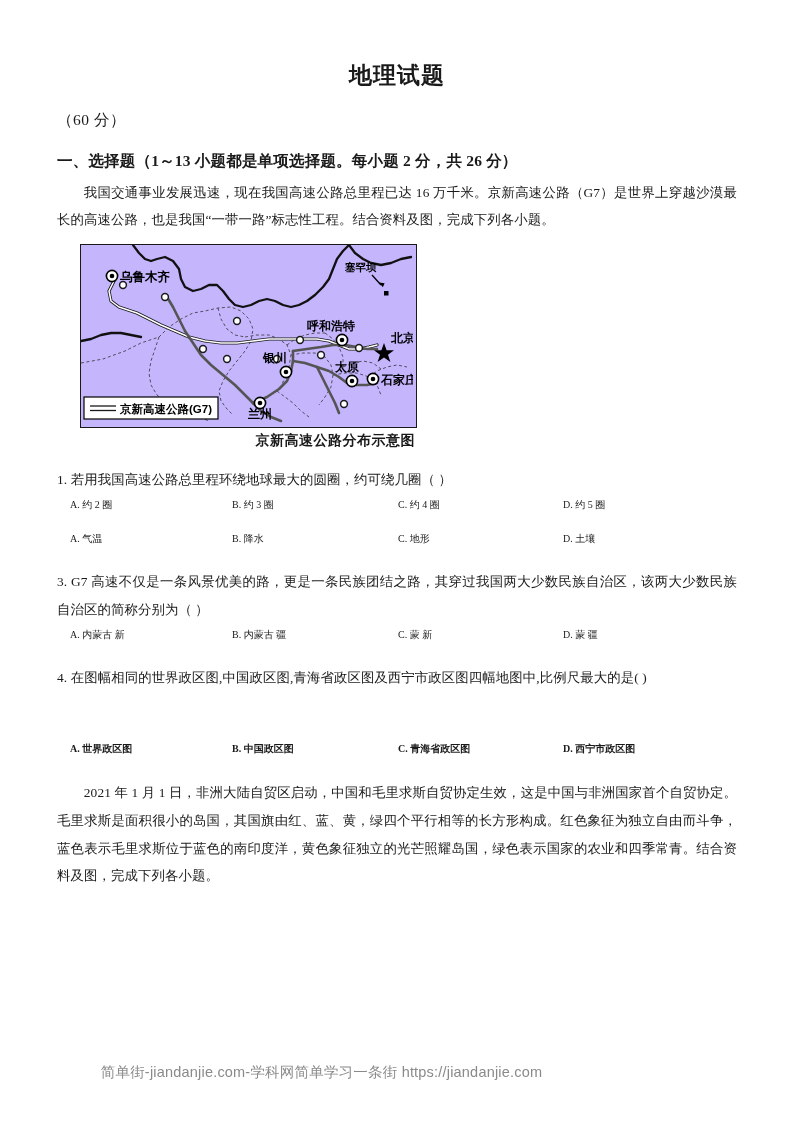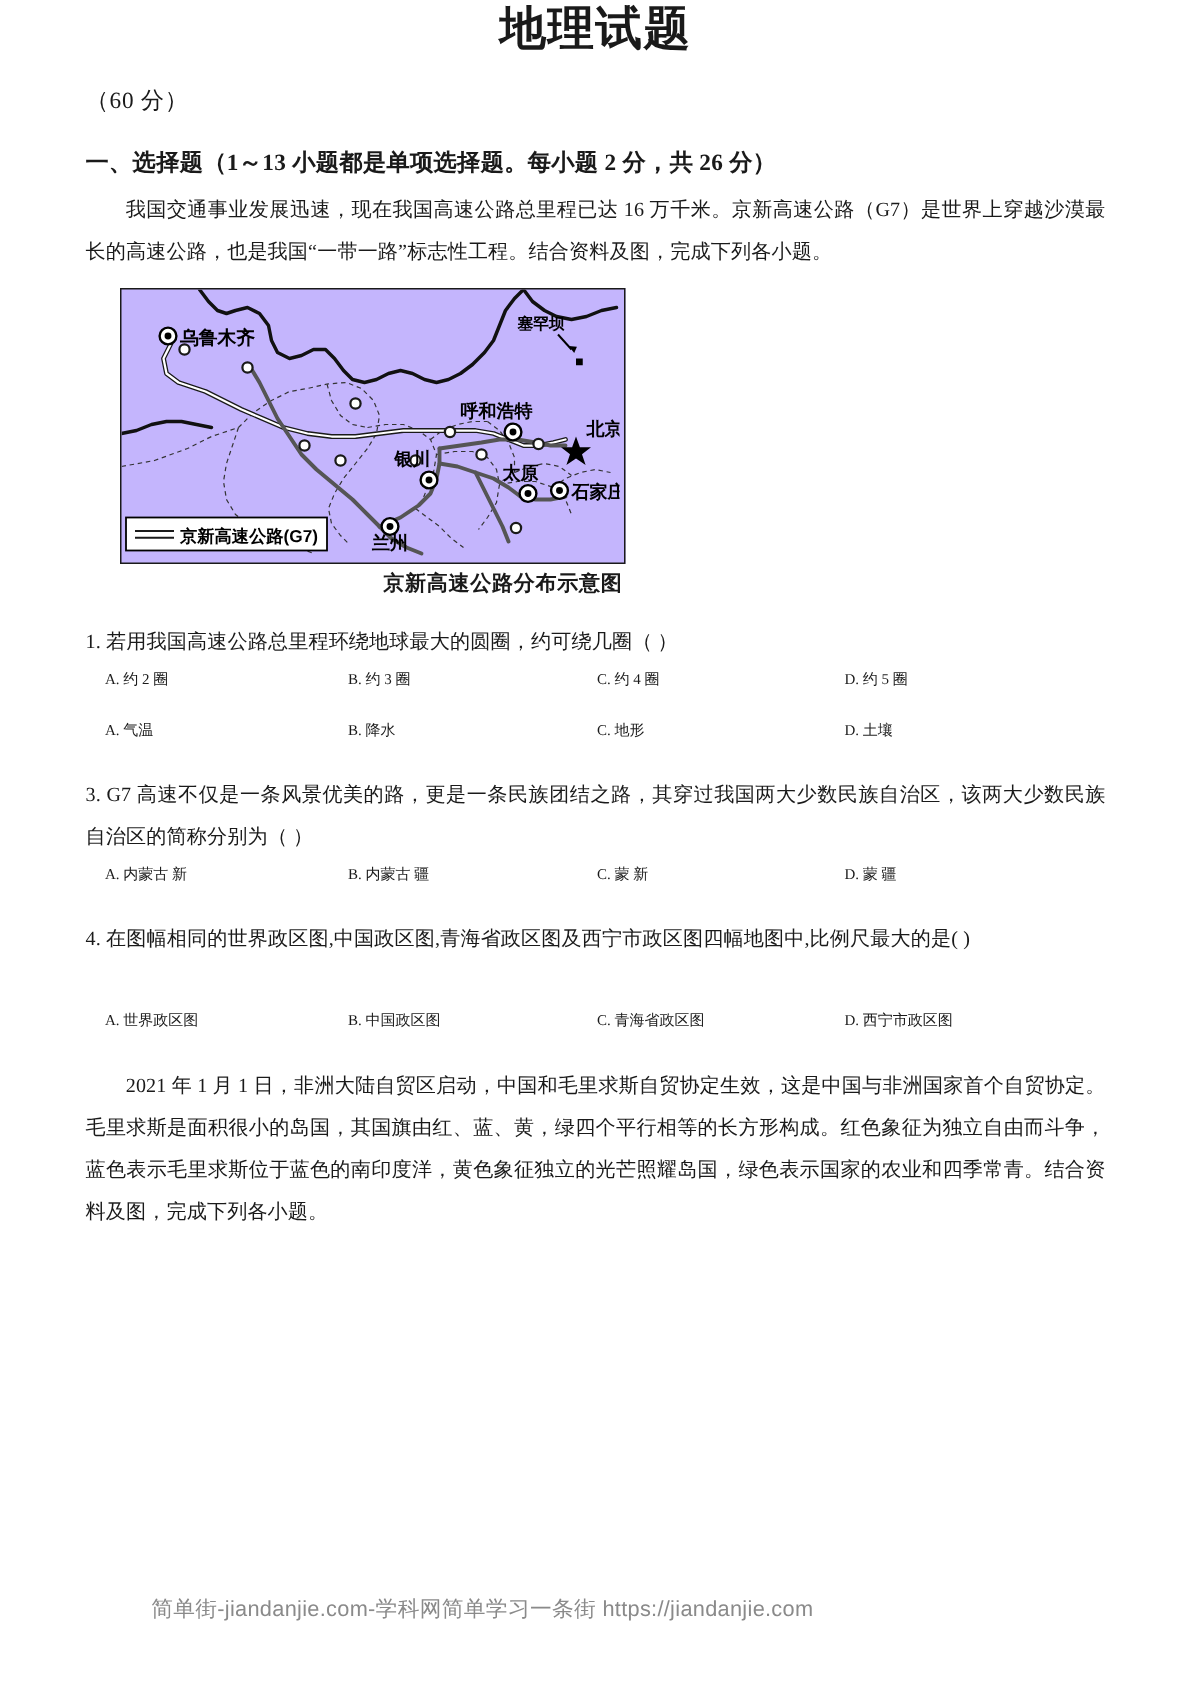--- a/index.html
+++ b/index.html
@@ -25,23 +25,24 @@
   .content {
     position: absolute;
     left: 57px;
     top: 0;
     width: 680px;
   }
 
   
   .doc-title {
     text-align: center;
-    font-size: 31px;
+    font-size: 23px;
     font-weight: bold;
     letter-spacing: 1px;
+    margin-top: 62px;
     line-height: 1.2;
   }
   .doc-subtitle {
     text-align: left;
     font-size: 15.5px;
     margin-top: 20px;
     letter-spacing: 0.5px;
   }
   .section-heading {
     font-size: 15.5px;
@@ -277,21 +278,21 @@
 
     <div class="qtext">3. G7 高速不仅是一条风景优美的路，更是一条民族团结之路，其穿过我国两大少数民族自治区，该两大少数民族自治区的简称分别为（      ）</div>
     <div class="options">
       <span class="opt opt-a">A. 内蒙古   新</span>
       <span class="opt opt-b">B. 内蒙古   疆</span>
       <span class="opt opt-c">C. 蒙    新</span>
       <span class="opt opt-d">D. 蒙    疆</span>
     </div>
 
     <div class="qtext">4. 在图幅相同的世界政区图,中国政区图,青海省政区图及西宁市政区图四幅地图中,比例尺最大的是(      )</div>
-    <div class="options" style="margin-top:34px;">
+    <div class="options" style="margin-top:50px;font-weight:bold;">
       <span class="opt opt-a">A. 世界政区图</span>
       <span class="opt opt-b">B. 中国政区图</span>
       <span class="opt opt-c">C. 青海省政区图</span>
       <span class="opt opt-d">D. 西宁市政区图</span>
     </div>
 
     <div class="para indent">2021 年 1 月 1 日，非洲大陆自贸区启动，中国和毛里求斯自贸协定生效，这是中国与非洲国家首个自贸协定。毛里求斯是面积很小的岛国，其国旗由红、蓝、黄，绿四个平行相等的长方形构成。红色象征为独立自由而斗争，蓝色表示毛里求斯位于蓝色的南印度洋，黄色象征独立的光芒照耀岛国，绿色表示国家的农业和四季常青。结合资料及图，完成下列各小题。</div>
 
   </div>
 

